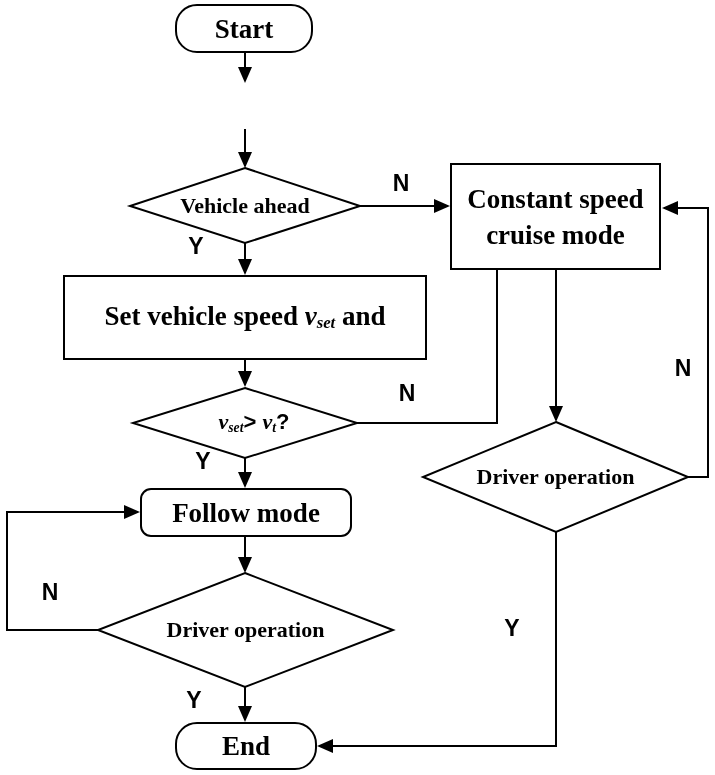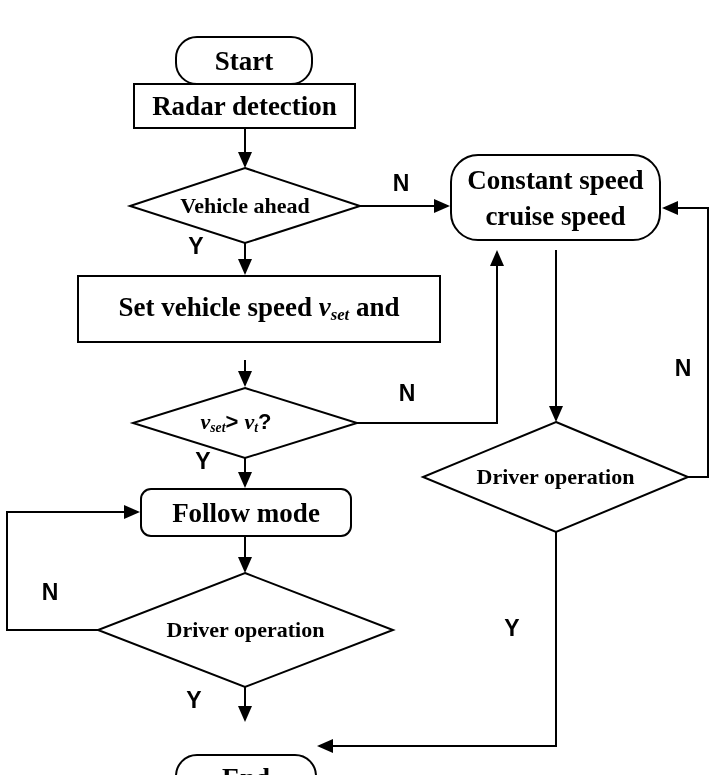--- a/index.html
+++ b/index.html
@@ -38,21 +38,21 @@
     border: 2px solid #000000;
     display: flex;
     flex-direction: column;
     align-items: center;
     justify-content: center;
     text-align: center;
     font-weight: 700;
     font-size: 27px;
     line-height: 34px;
   }
-  .terminator { border-radius: 22px; margin-top: 32px; }
+  .terminator { border-radius: 22px; }
   .diamond-label {
     position: absolute;
     display: flex;
     align-items: center;
     justify-content: center;
     text-align: center;
     font-weight: 700;
     font-size: 22px;
     line-height: 30px;
     pointer-events: none;
@@ -104,48 +104,45 @@
     <polygon class="diamond" points="245,168 360,206 245,243 130,206"></polygon>
     <polygon class="diamond" points="245,388 357,423 245,458 133,423"></polygon>
     <polygon class="diamond" points="245,573 393,630 245,687 98,630"></polygon>
     <polygon class="diamond" points="556,422 688,477 556,532 423,477"></polygon>
   </svg>
 
   <div class="node terminator" style="left:175px; top:4px; width:138px; height:49px;">
     <span>Start</span>
   </div>
 
-  <div class="node" style="left:133px; top:83px; width:223px; height:46px;">
-    <span>Radar detection</span>
-  </div>
 
-  <div class="node" style="left:77px; top:275px; width:364px; height:68px; line-height:38px;">
+  <div class="node" style="left:63px; top:275px; width:364px; height:85px; line-height:38px;">
     <div>
       <span>Set vehicle speed </span><span class="var">v</span><span class="sub">set</span><span> and</span>
     </div>
   </div>
 
   <div class="node" style="left:140px; top:488px; width:212px; height:49px;border-radius:11px;">
     <span>Follow mode</span>
   </div>
 
-  <div class="node" style="left:450px; top:154px; width:211px; height:87px; line-height:36px;border-radius:28px;">
+  <div class="node" style="left:450px; top:163px; width:211px; height:107px; line-height:36px;">
     <div>Constant speed</div>
-    <div>cruise speed</div>
+    <div>cruise mode</div>
   </div>
 
   <div class="node terminator" style="left:175px; top:722px; width:142px; height:48px;">
     <span>End</span>
   </div>
 
   <div class="diamond-label" style="left:130px; top:186px; width:230px; height:40px;">
     <span>Vehicle ahead</span>
   </div>
 
-  <div class="diamond-label" style="left:124px; top:402px; width:224px; height:42px;">
+  <div class="diamond-label" style="left:142px; top:402px; width:224px; height:42px;">
     <span>
       <span class="var">v</span><span class="sub">set</span><span class="op">&gt; </span><span class="var">v</span><span class="sub">t</span><span class="q">?</span>
     </span>
   </div>
 
   <div class="diamond-label" style="left:98px; top:610px; width:295px; height:40px;">
     <span>Driver operation</span>
   </div>
 
   <div class="diamond-label" style="left:423px; top:457px; width:265px; height:40px;">

